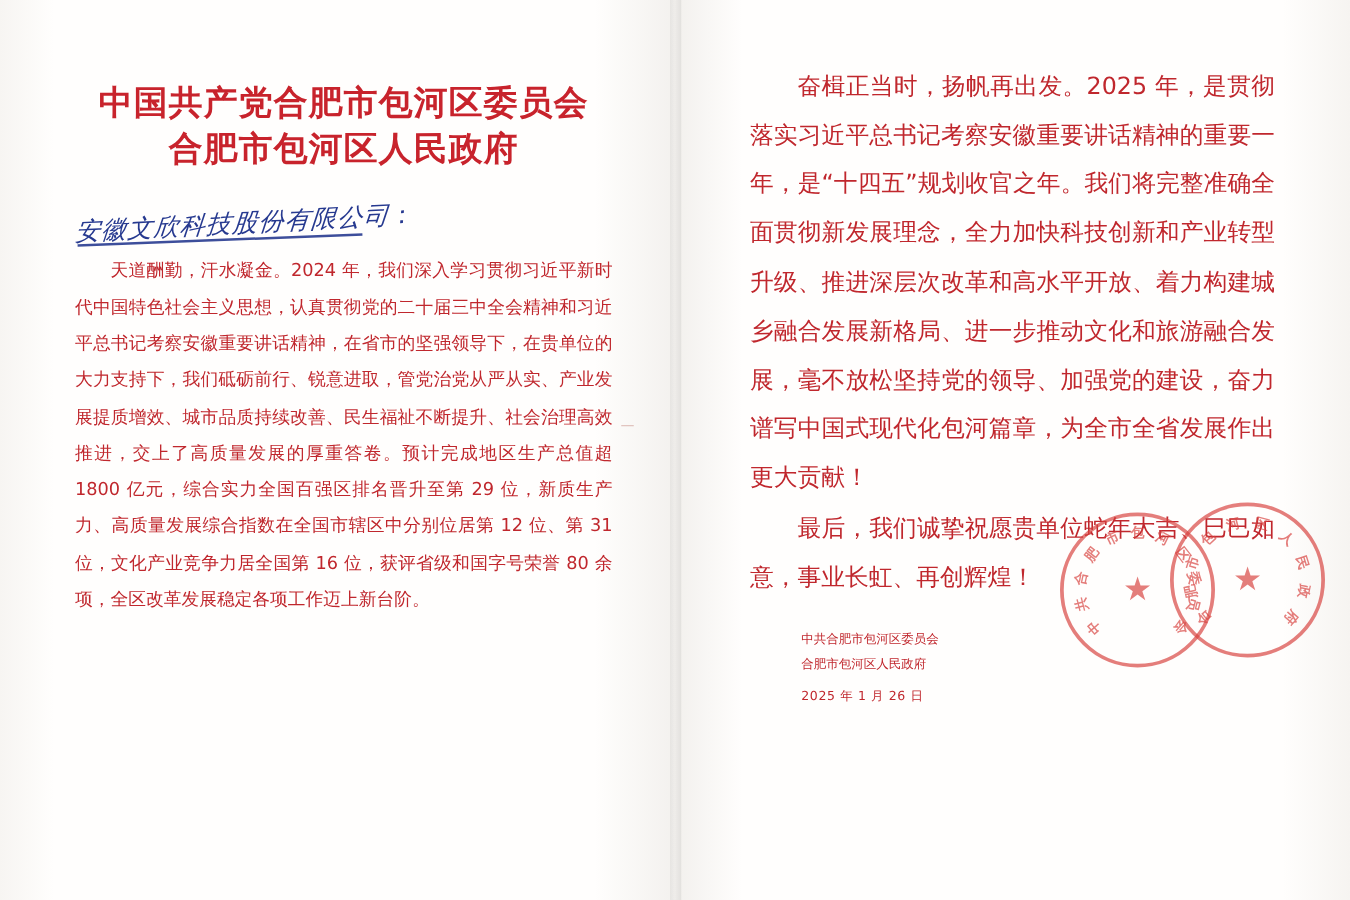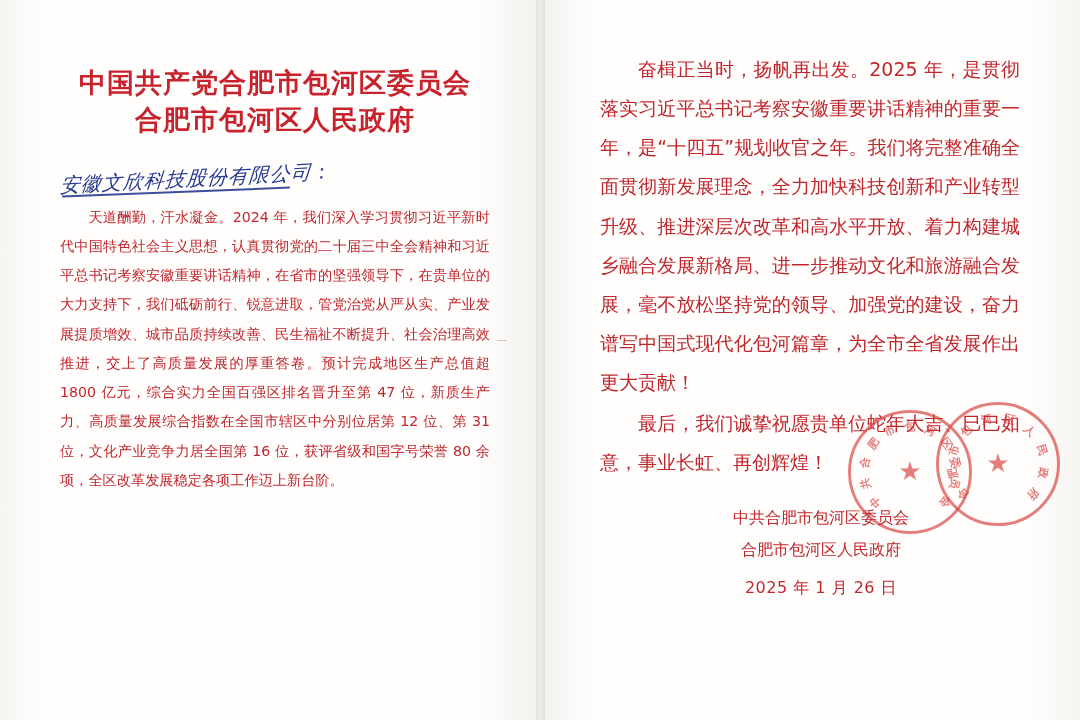--- a/index.html
+++ b/index.html
@@ -120,27 +120,27 @@
     text-justify: inter-ideograph;
     text-indent: 2em;
   }
   .right-col p.body {
     font-size: 19px;
     line-height: 2.06;
   }
 
   .signature {
     position: absolute;
-    right: 34px;
+    right: 49px;
     top: 452px;
     width: 330px;
-    text-align: center;
+    text-align: left;
     font-family: "DejaVu Sans", sans-serif;
     color: #c0272d;
-    font-size: 16px;
+    font-size: 10px;
     line-height: 2.0;
     z-index: 4;
   }
   .signature .date {
     margin-top: 6px;
     letter-spacing: 0.5px;
   }
 
   
   .seal {
@@ -209,21 +209,21 @@
     </div>
 
 
     <div class="salutation">
       <div class="handwriting">
         <span>安徽文欣科技股份有限公司</span><span class="colon">：</span>
       </div>
       <div class="hand-underline"></div>
     </div>
 
-    <p class="body">天道酬勤，汗水凝金。2024 年，我们深入学习贯彻习近平新时代中国特色社会主义思想，认真贯彻党的二十届三中全会精神和习近平总书记考察安徽重要讲话精神，在省市的坚强领导下，在贵单位的大力支持下，我们砥砺前行、锐意进取，管党治党从严从实、产业发展提质增效、城市品质持续改善、民生福祉不断提升、社会治理高效推进，交上了高质量发展的厚重答卷。预计完成地区生产总值超 1800 亿元，综合实力全国百强区排名晋升至第 47 位，新质生产力、高质量发展综合指数在全国市辖区中分别位居第 12 位、第 31 位，文化产业竞争力居全国第 16 位，获评省级和国字号荣誉 80 余项，全区改革发展稳定各项工作迈上新台阶。</p>
+    <p class="body">天道酬勤，汗水凝金。2024 年，我们深入学习贯彻习近平新时代中国特色社会主义思想，认真贯彻党的二十届三中全会精神和习近平总书记考察安徽重要讲话精神，在省市的坚强领导下，在贵单位的大力支持下，我们砥砺前行、锐意进取，管党治党从严从实、产业发展提质增效、城市品质持续改善、民生福祉不断提升、社会治理高效推进，交上了高质量发展的厚重答卷。预计完成地区生产总值超 1800 亿元，综合实力全国百强区排名晋升至第 29 位，新质生产力、高质量发展综合指数在全国市辖区中分别位居第 12 位、第 31 位，文化产业竞争力居全国第 16 位，获评省级和国字号荣誉 80 余项，全区改革发展稳定各项工作迈上新台阶。</p>
   </div>
 
   <div class="letter-col right-col">
     <p class="body">奋楫正当时，扬帆再出发。2025 年，是贯彻落实习近平总书记考察安徽重要讲话精神的重要一年，是“十四五”规划收官之年。我们将完整准确全面贯彻新发展理念，全力加快科技创新和产业转型升级、推进深层次改革和高水平开放、着力构建城乡融合发展新格局、进一步推动文化和旅游融合发展，毫不放松坚持党的领导、加强党的建设，奋力谱写中国式现代化包河篇章，为全市全省发展作出更大贡献！</p>
     <p class="body">最后，我们诚挚祝愿贵单位蛇年大吉、巳巳如意，事业长虹、再创辉煌！</p>
 
     <div class="seal seal-1">
       <div class="star">★</div>
       <div class="seal-text" style="opacity: 1;">
           <span style="transform: translate(-34.9787px, 29.8746px) rotate(-2.27765rad) translate(-50%, -50%);">中</span>

